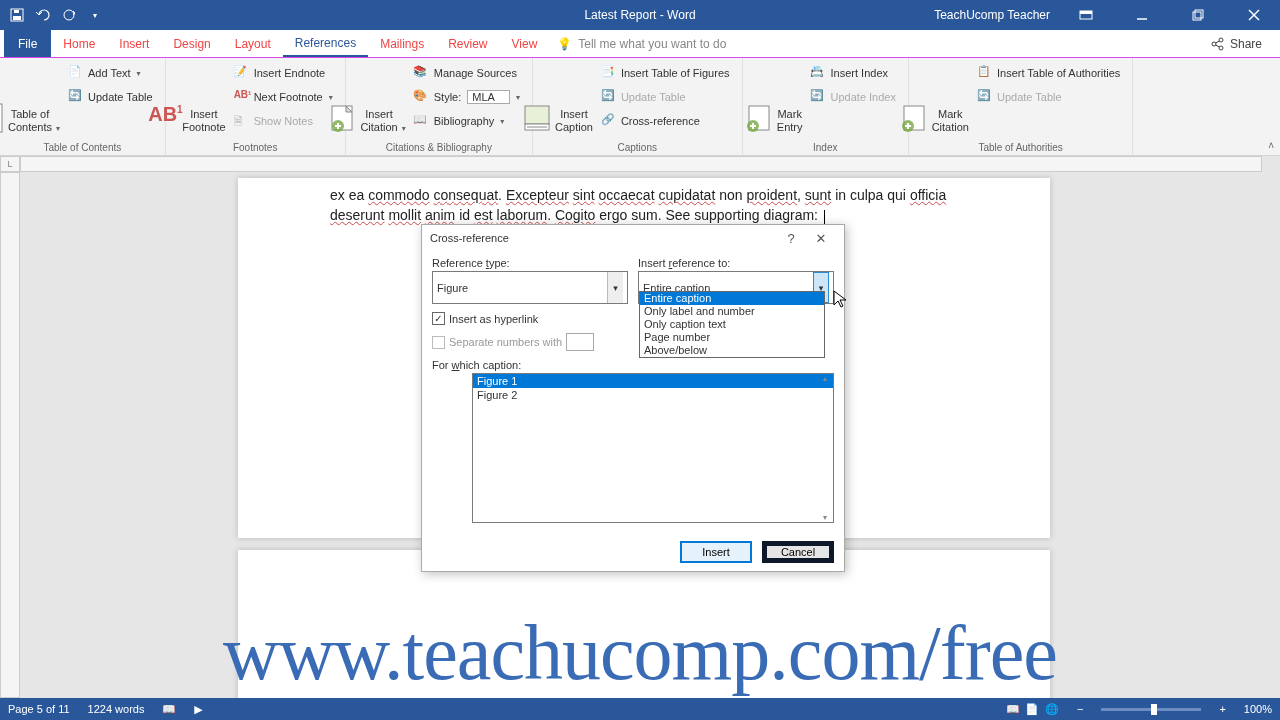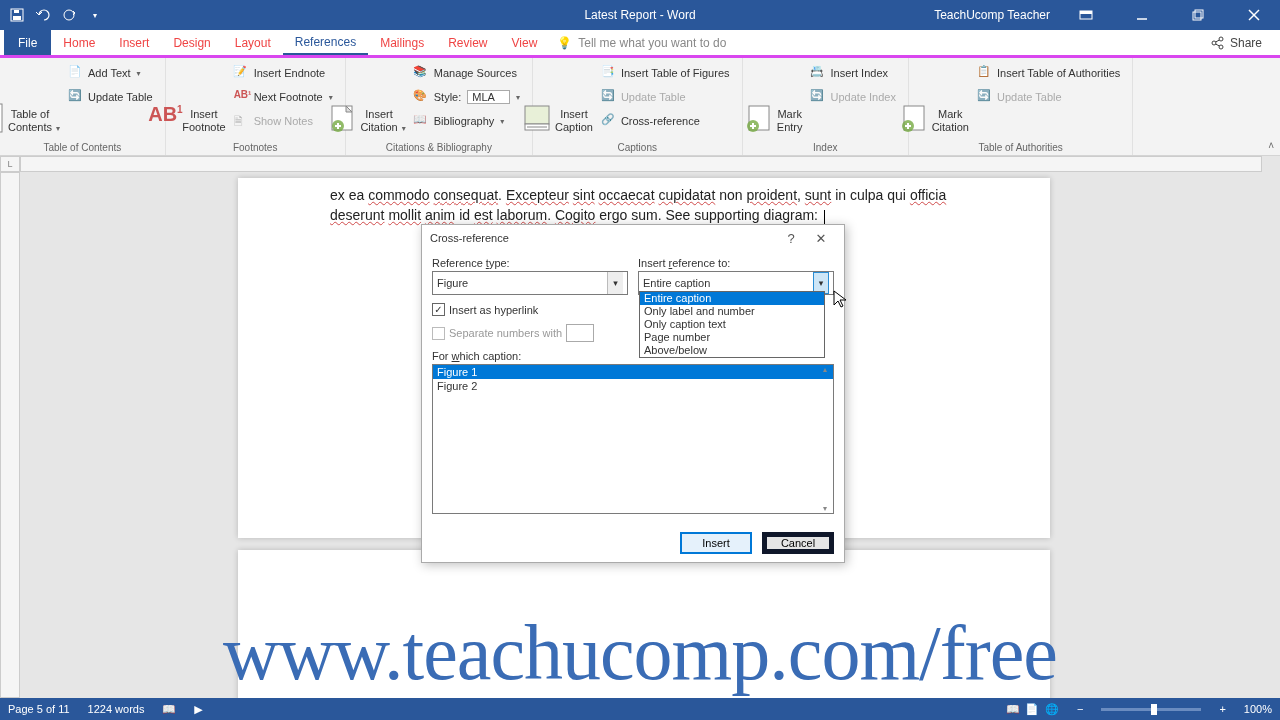--- a/index.html
+++ b/index.html
@@ -7,21 +7,21 @@
 
   
   .titlebar { height: 30px; background: #2a579a; color: #fff; display: flex; align-items: center; position: relative; }
   .qat { display: flex; align-items: center; gap: 8px; padding-left: 8px; }
   .qat-icon { width: 18px; height: 18px; display: flex; align-items: center; justify-content: center; }
   .titlebar-center { position: absolute; left: 50%; transform: translateX(-50%); font-size: 12px; }
   .titlebar-right { margin-left: auto; display: flex; align-items: center; gap: 16px; padding-right: 6px; }
   .win-btn { width: 40px; height: 30px; display: flex; align-items: center; justify-content: center; }
 
   
-  .ribbon-tabs { height: 28px; background: #fff; border-bottom: 3px solid #d946ef; display: flex; align-items: stretch; padding-left: 4px; }
+  .ribbon-tabs { height: 28px; background: #fff; border-bottom: 1px solid #d946ef; display: flex; align-items: stretch; padding-left: 4px; }
   .file-tab { background: #2a579a; color: #fff; padding: 0 14px; display: flex; align-items: center; font-size: 12px; }
   .tab { padding: 0 12px; display: flex; align-items: center; font-size: 12px; color: #ef4444; }
   .tab.active { color: #2a579a; border-bottom: 2px solid #2a579a; }
   .tell-me { display: flex; align-items: center; gap: 6px; color: #888; margin-left: 8px; }
   .share-btn { margin-left: auto; margin-right: 8px; display: flex; align-items: center; gap: 6px; color: #444; padding: 0 10px; }
 
   
   .ribbon { height: 98px; background: #f3f3f3; border-bottom: 1px solid #d4d4d4; display: flex; position: relative; }
   .group { border-right: 1px solid #e1e1e1; padding: 4px 8px 2px 8px; display: flex; flex-direction: column; }
   .group-content { flex: 1; display: flex; align-items: flex-start; gap: 4px; }
@@ -50,28 +50,28 @@
   
   .dialog { position: absolute; left: 421px; top: 224px; width: 424px; background: #fff; border: 1px solid #aaa; box-shadow: 2px 2px 10px rgba(0,0,0,.25); z-index: 10; font-size: 11px; }
   .dlg-title { height: 26px; display: flex; align-items: center; padding: 0 8px; }
   .dlg-title-text { flex: 1; }
   .dlg-title-btn { width: 30px; text-align: center; font-size: 13px; color: #555; }
   .dlg-body { padding: 6px 10px 10px 10px; }
   .dlg-row { display: flex; gap: 10px; margin-bottom: 2px; }
   .dlg-col { flex: 1; display: flex; flex-direction: column; gap: 2px; }
   .dlg-label { font-size: 11px; }
   .dlg-label .ul { text-decoration: underline; }
-  .combo { height: 24px; border: 1px solid #7a7a7a; display: flex; align-items: center; padding: 0 4px; background: #fff; position: relative; }
+  .combo { height: 33px; border: 1px solid #7a7a7a; display: flex; align-items: center; padding: 0 4px; background: #fff; position: relative; }
   .combo .cb-arrow { margin-left: auto; width: 16px; text-align: center; border-left: 1px solid #bbb; font-size: 9px; background: #eee; height: 100%; display: flex; align-items: center; justify-content: center; }
   .combo.open .cb-arrow { background: #cde6f7; border: 1px solid #2a8dd4; }
   .chk-row { display: flex; align-items: center; gap: 4px; margin-top: 6px; font-size: 11px; }
   .chk { width: 13px; height: 13px; border: 1px solid #666; display: flex; align-items: center; justify-content: center; font-size: 10px; background: #fff; }
   .chk.disabled { border-color: #bbb; }
   .num-box { width: 28px; height: 18px; border: 1px solid #aaa; background: #fff; }
-  .list-box { border: 1px solid #7a7a7a; height: 150px; margin-top: 2px; background: #fff; overflow: hidden; position: relative; }
+  .list-box { border: 1px solid #7a7a7a; height: 150px; margin-top: 2px; background: #fff; overflow: hidden; position: relative; margin-left: 40px; }
   .list-item { padding: 0 4px; height: 14px; line-height: 14px; font-size: 11px; }
   .list-item.selected { background: #0078d7; color: #fff; }
   .list-scroll { position: absolute; right: 0; top: 0; bottom: 0; width: 16px; display: flex; flex-direction: column; justify-content: space-between; align-items: center; font-size: 8px; color: #888; }
   .dropdown-pop { position: absolute; left: 0; top: 19px; width: 186px; border: 1px solid #666; background: #fff; z-index: 20; }
   .dd-item { padding: 0 4px; height: 13px; line-height: 13px; font-size: 11px; }
   .dd-item.hl { background: #0078d7; color: #fff; }
   .dlg-buttons { display: flex; justify-content: flex-end; gap: 10px; padding: 8px 10px; }
   .dlg-btn { width: 72px; height: 22px; border: 5px solid #0f172a; background: #e5e5e5; font-size: 11px; }
   .dlg-btn.default { border: 2px solid #0078d7; background: #e5f1fb; }
 

